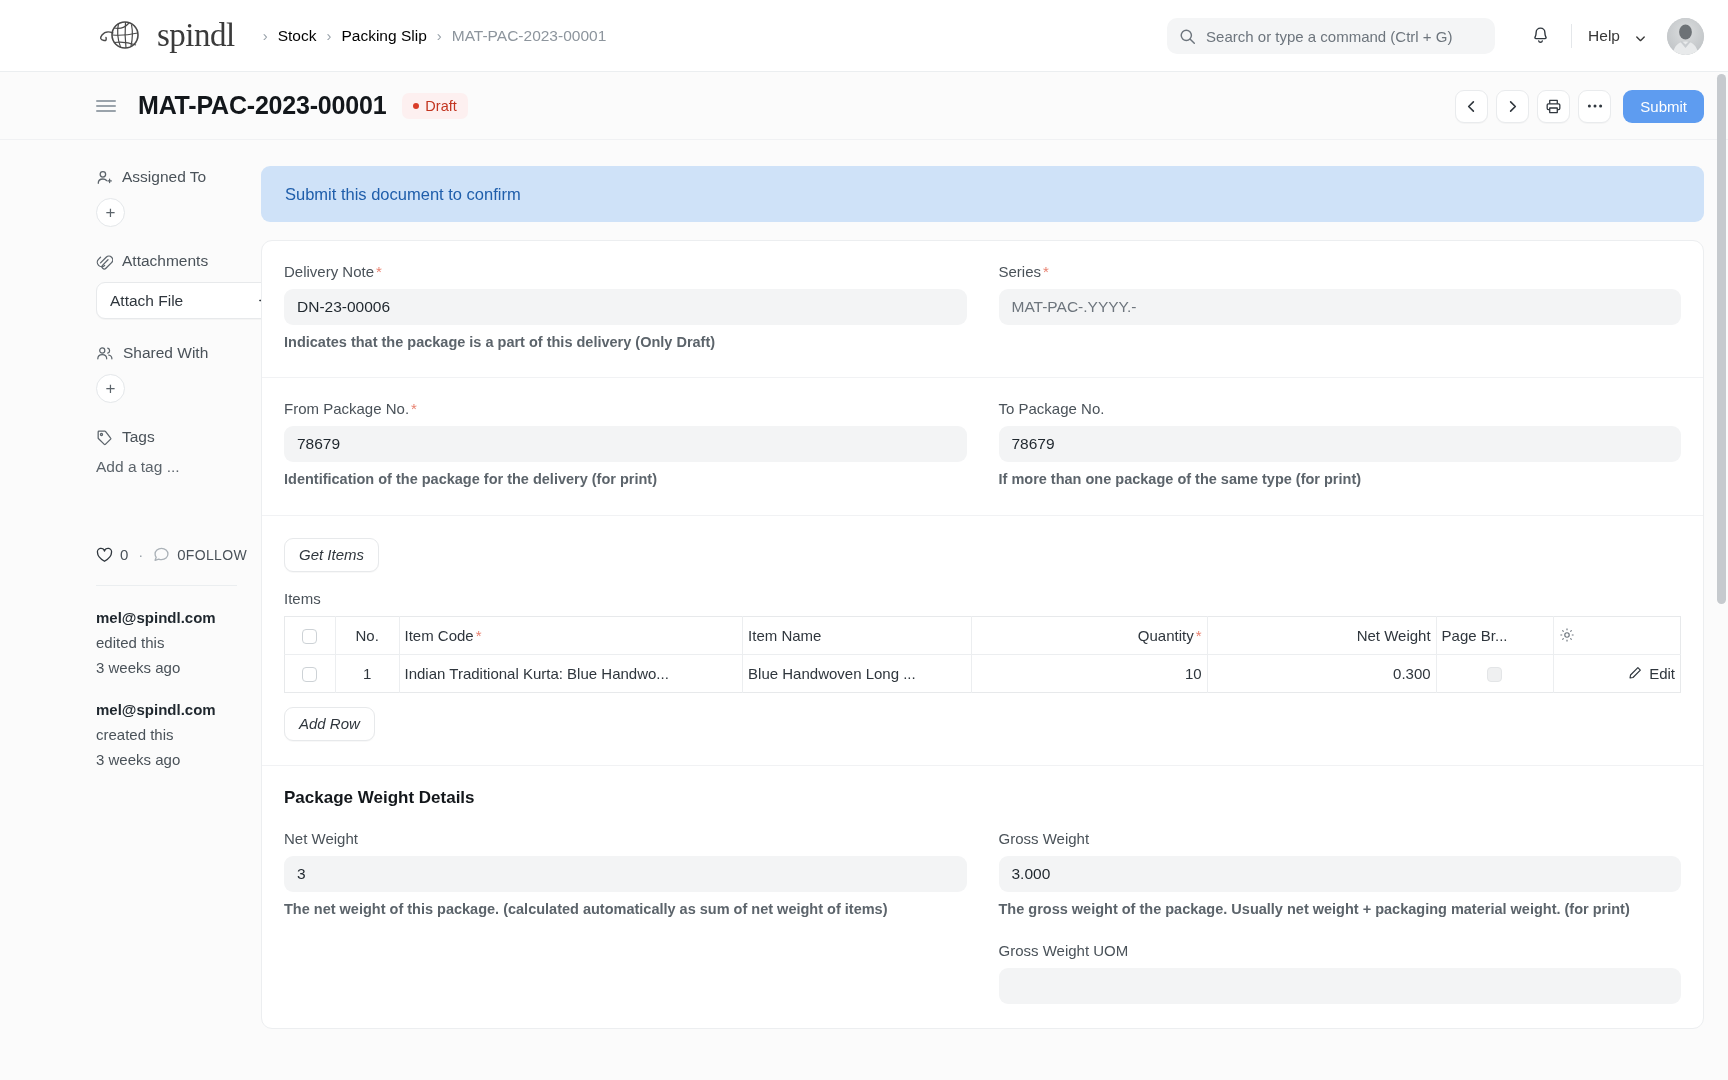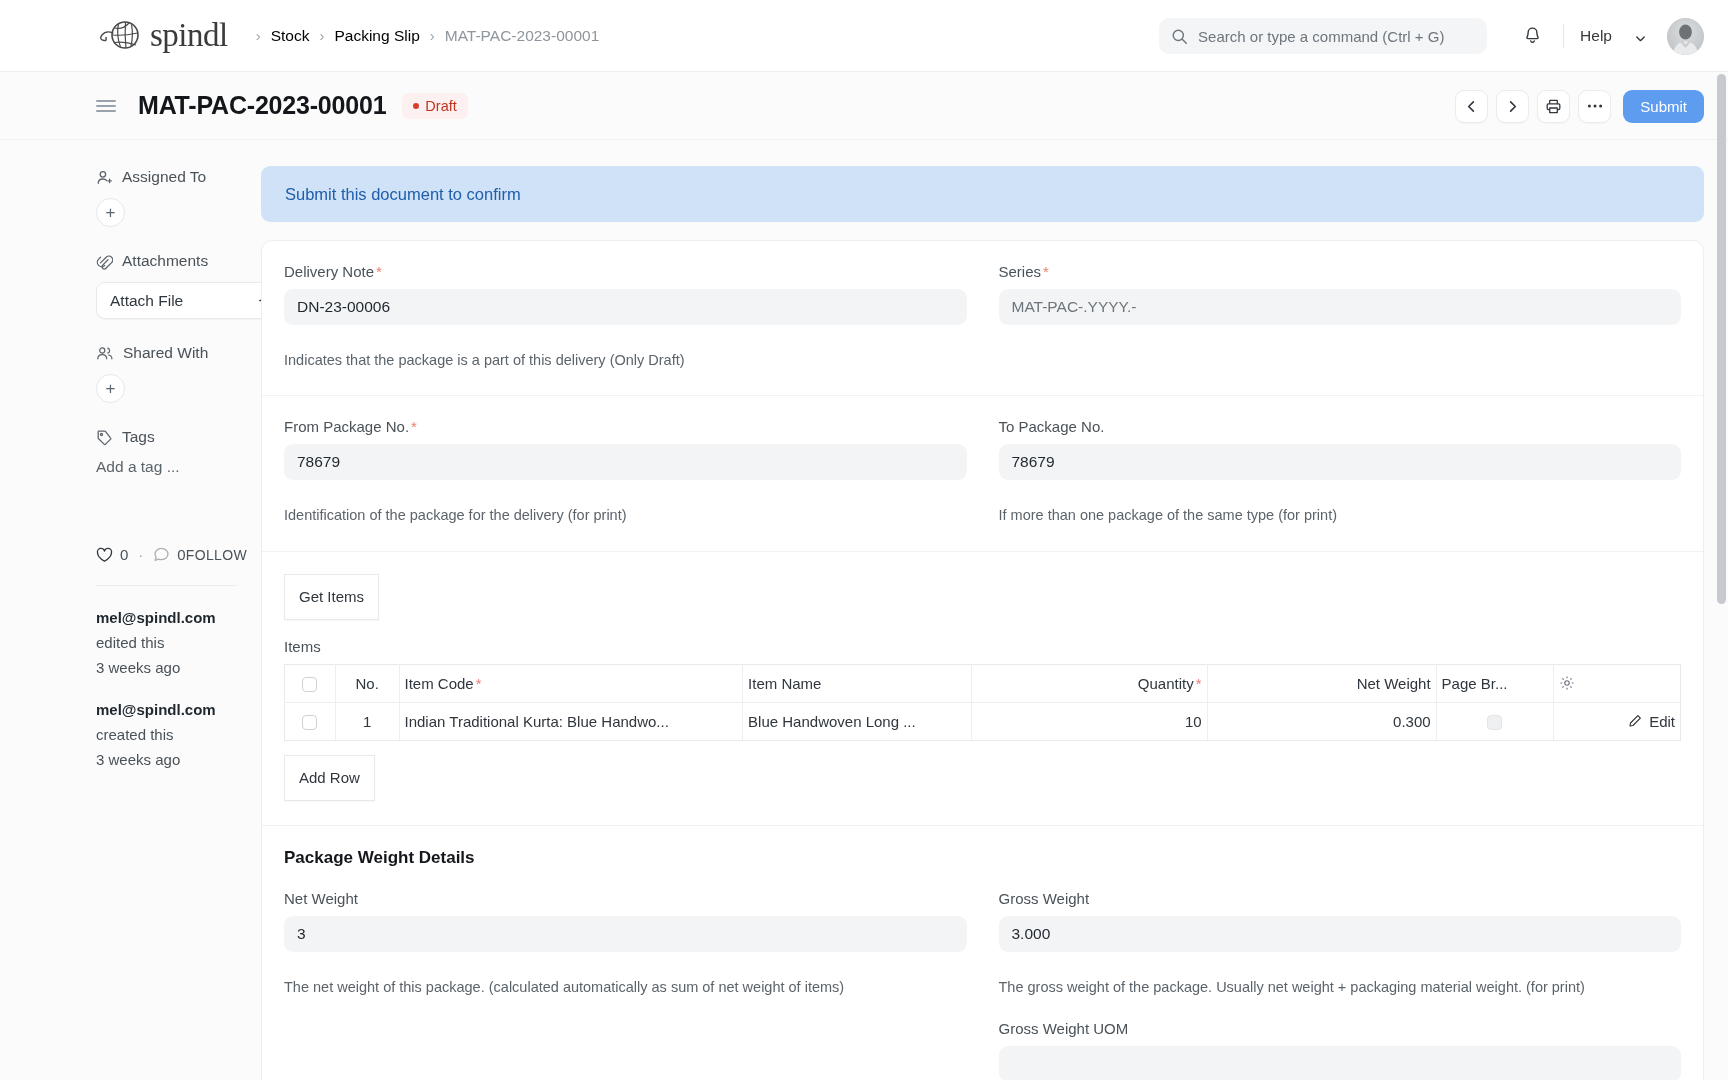--- a/index.html
+++ b/index.html
@@ -15,21 +15,21 @@
 
   
   .navbar {
     height:72px; width:100%;
     background:#ffffff;
     border-bottom:1px solid #ebeef0;
     display:flex; align-items:center;
     padding:0 24px 0 96px;
     position:relative;
   }
-  .brand { display:flex; align-items:center; gap:8px; }
+  .brand { display:flex; align-items:center; gap:15px; }
   .brand-logo { width:46px; height:40px; display:block; }
   .brand-text {
     font-family:"Liberation Serif", serif;
     font-size:33px; color:#3b3b3b; letter-spacing:-0.5px;
     line-height:1;
   }
   .crumbs { display:flex; align-items:center; margin-left:20px; gap:2px; }
   .crumb-sep { color:#9aa3ab; font-size:15px; padding:0 8px; }
   .crumb {
     font-size:15.5px; color:#000000; white-space:nowrap;
@@ -46,21 +46,21 @@
     padding:0 12px; gap:10px;
   }
   .searchbox .ph { font-size:15px; color:#6d757d; }
   .bell-btn {
     width:34px; height:34px; margin-left:28px;
     display:flex; align-items:center; justify-content:center;
     border-radius:8px;
   }
   .vdiv { width:1px; height:24px; background:#e4e7ea; margin:0 14px; }
   .help {
-    display:flex; align-items:flex-end; gap:22px;
+    display:flex; align-items:flex-end; gap:14px;
     font-size:15.5px; color:#383838; padding:4px 2px;
   }
   .avatar {
     width:37px; height:37px; border-radius:50%;
     margin-left:18px; overflow:hidden;
     background:#c9cccf; position:relative; display:block;
   }
 
   
   .titlebar {
@@ -162,29 +162,30 @@
   .col { flex:1 1 0; min-width:0; }
   .flabel { font-size:15px; color:#4a5259; margin-bottom:9px; }
   .req { color:#e8806f; margin-left:2px; }
   .finput {
     height:36px; background:#f3f4f5; border-radius:9px;
     display:flex; align-items:center; padding:0 13px;
     font-size:15.5px; color:#1f272e;
   }
   .finput.ph { color:#6d757d; }
   .finput.empty { }
-  .fhelp { font-size:14.5px; color:#5c646b; margin-top:24px; line-height:1.55; }
+  .fhelp { font-size:14.5px; color:#5c646b; margin-top:6px; line-height:1.55;font-weight:bold; }
 
   .ghost-btn {
-    height:46px; border-radius:0; background:#ffffff;
+    height:34px; border-radius:9px; background:#ffffff;
     border:1px solid #e7e9eb; padding:0 14px;
     font-size:15px; color:#2f363d;
     display:inline-flex; align-items:center;
     box-shadow:0 1px 1px rgba(16,24,40,0.03);
     font-family:"Liberation Sans", sans-serif;
+    font-style:italic;
   }
   .gridlabel { font-size:15px; color:#4a5259; margin:18px 0 9px 0; }
 
   table.items {
     width:100%; border-collapse:collapse;
     border:1px solid #e7e9eb; border-radius:8px;
     table-layout:fixed;
   }
   table.items th, table.items td {
     border-right:1px solid #eceef0;

